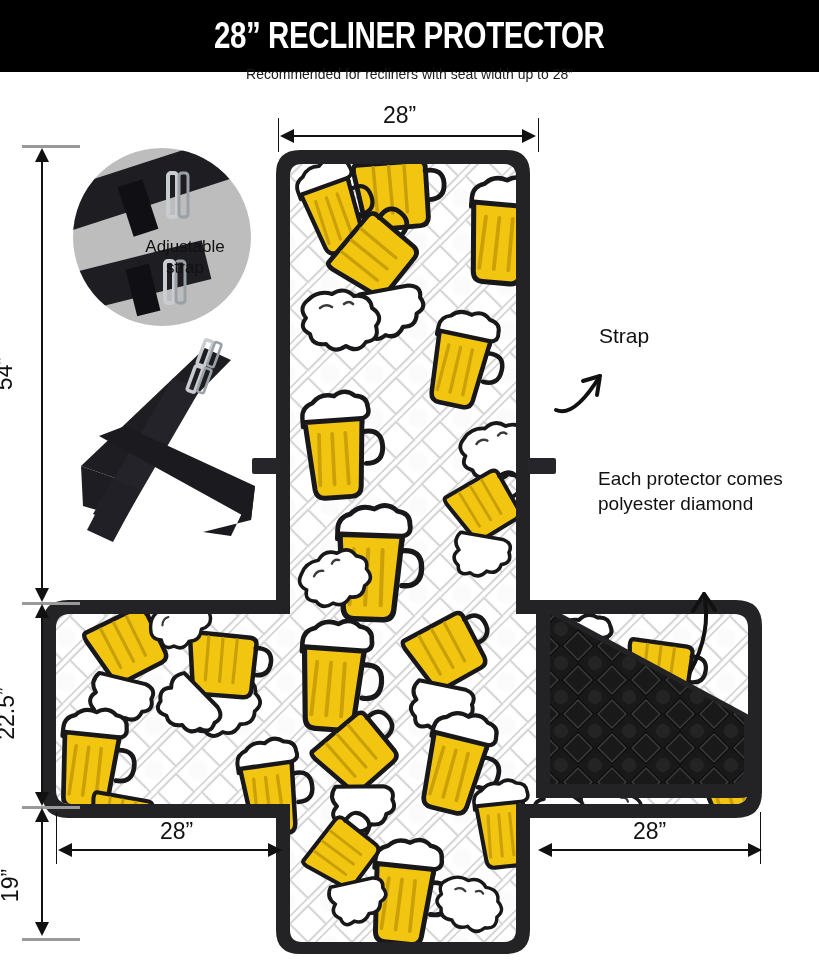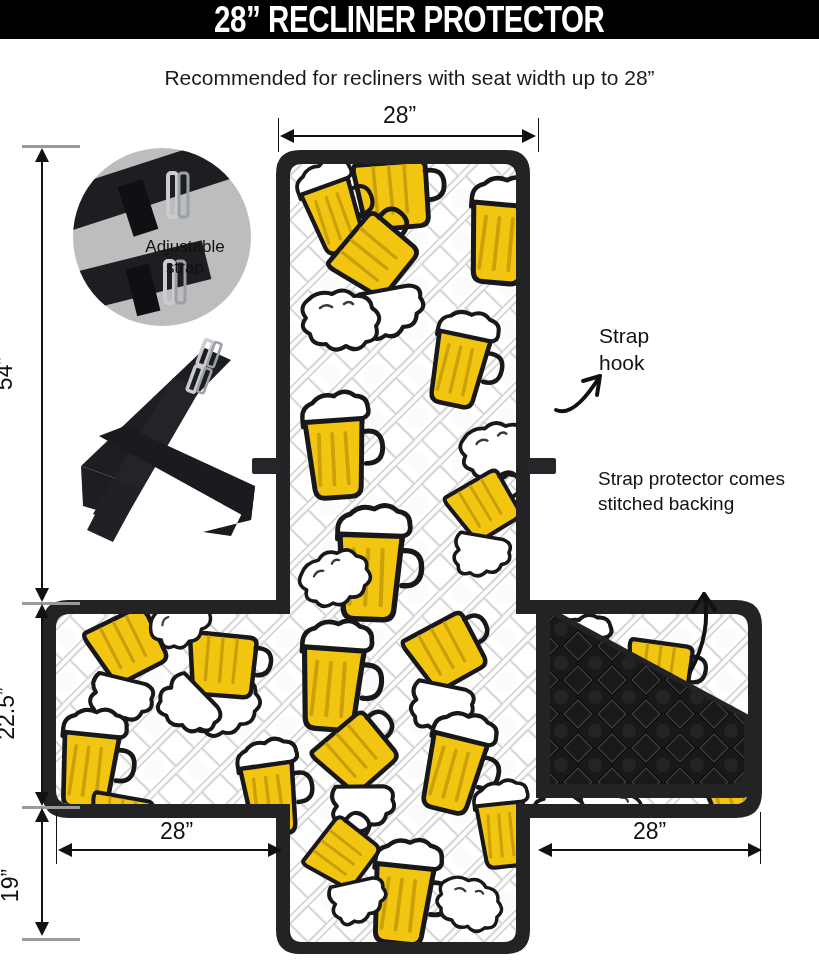--- a/index.html
+++ b/index.html
@@ -11,38 +11,38 @@
   body {
     width: 819px; height: 960px;
     position: relative; overflow: hidden;
     font-family: "Liberation Sans", "DejaVu Sans", sans-serif;
     color: #111111;
   }
 
   
   .header-bar {
     position: absolute; left: 0; top: 0;
-    width: 819px; height: 39px;
+    width: 819px; height: 72px;
     background: #000000;
     display: flex; align-items: center; justify-content: center;
   }
   .header-title {
     color: #ffffff;
     font-size: 36px;
     font-weight: bold;
     letter-spacing: -0.5px;
     transform: scaleX(0.82);
     transform-origin: center;
     white-space: nowrap;
     font-family: "Liberation Sans", sans-serif;
   }
   .subtitle {
     position: absolute; left: 0; top: 66px;
     width: 819px; text-align: center;
-    font-size: 21px; color: #1a1a1a;
+    font-size: 14px; color: #1a1a1a;
     font-family: "Liberation Sans", sans-serif;
     white-space: nowrap;
   }
 
   
   .dim-label {
     position: absolute;
     font-size: 23px;
     color: #111111;
     white-space: nowrap;
@@ -414,19 +414,18 @@
     <rect x="136" y="36" width="8" height="26" rx="2" transform="rotate(20 140 49)"></rect>
   </g>
   <g stroke="#9aa0a6" stroke-width="2.6" fill="none">
     <rect x="156" y="12" width="7" height="25" rx="2" transform="rotate(20 159 24)"></rect>
     <rect x="146" y="38" width="7" height="25" rx="2" transform="rotate(20 149 50)"></rect>
   </g>
 </svg>
 
 <div class="anno" style="left:599px; top:322px; width:120px; font-size:21px; line-height:27px;">
   <div>Strap</div>
-  <div>hook</div>
 </div>
 
 <div class="anno" style="left:598px; top:466px; width:212px; font-size:19px; line-height:25px;">
-  <div>Strap protector comes</div>
-  <div>stitched backing</div>
+  <div>Each protector comes</div>
+  <div>polyester diamond</div>
 </div>
 
 </body></html>

